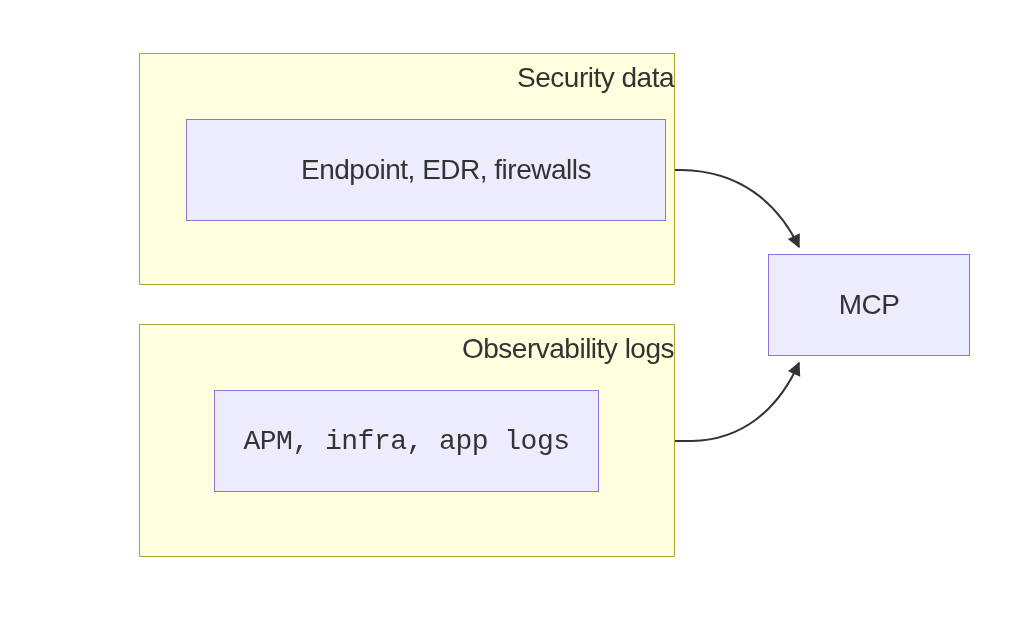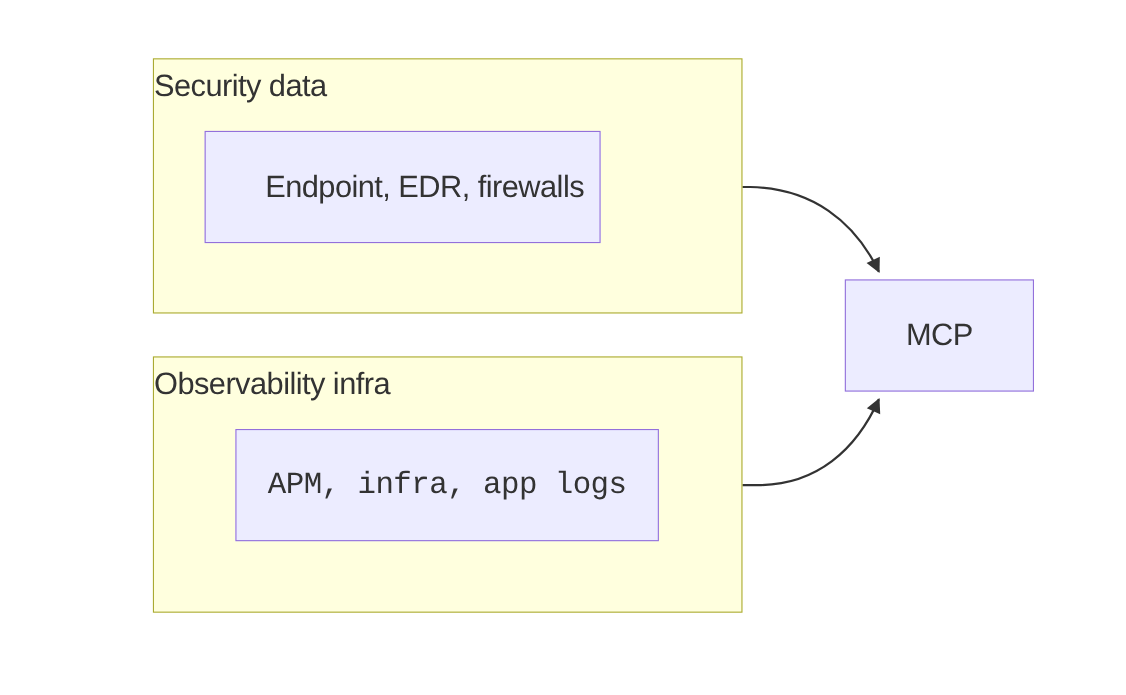--- a/index.html
+++ b/index.html
@@ -49,56 +49,56 @@
     left: 139px;
     top: 324px;
     width: 536px;
     height: 233px;
   }
   .cluster-title {
     position: absolute;
     left: 0;
     top: 7px;
     width: 100%;
-    text-align: left;
+    text-align: right;
     font-size: 28px;
     line-height: 34px;
     letter-spacing: -0.5px;
     white-space: nowrap;
   }
   .node {
     position: absolute;
     background: var(--node-fill, #ececff);
     border: 1px solid var(--node-border, #9370db);
     box-sizing: border-box;
     display: flex;
     align-items: center;
     justify-content: center;
     font-size: 28px;
     letter-spacing: -0.5px;
     white-space: nowrap;
   }
   .node-endpoint {
     left: 186px;
     top: 119px;
-    width: 360px;
+    width: 480px;
     height: 102px;
     padding-left: 40px;
   }
   .node-apm {
     left: 214px;
     top: 390px;
     width: 385px;
     height: 102px;
     font-family: Liberation Mono, monospace;
   }
   .node-mcp {
     left: 768px;
     top: 254px;
-    width: 172px;
+    width: 202px;
     height: 102px;
   }
 </style>
 </head>
 <body>
 
 <div class="canvas">
 
   <svg class="edges" viewBox="0 0 1024 632" xmlns="http://www.w3.org/2000/svg">
     <defs>
@@ -108,21 +108,21 @@
     </defs>
     <path class="edge" d="M 628 170 L 682 170 C 738 171 777 201 799 247" marker-end="url(#arrowhead)"></path>
     <path class="edge" d="M 599 441 L 692 441 C 742 440 778 410 799 363" marker-end="url(#arrowhead)"></path>
   </svg>
 
   <div class="cluster cluster-security">
     <div class="cluster-title">Security data</div>
   </div>
 
   <div class="cluster cluster-observability">
-    <div class="cluster-title">Observability infra</div>
+    <div class="cluster-title">Observability logs</div>
   </div>
 
   <div class="node node-endpoint">
     <span>Endpoint, EDR, firewalls</span>
   </div>
 
   <div class="node node-apm">
     <span>APM, infra, app logs</span>
   </div>
 

